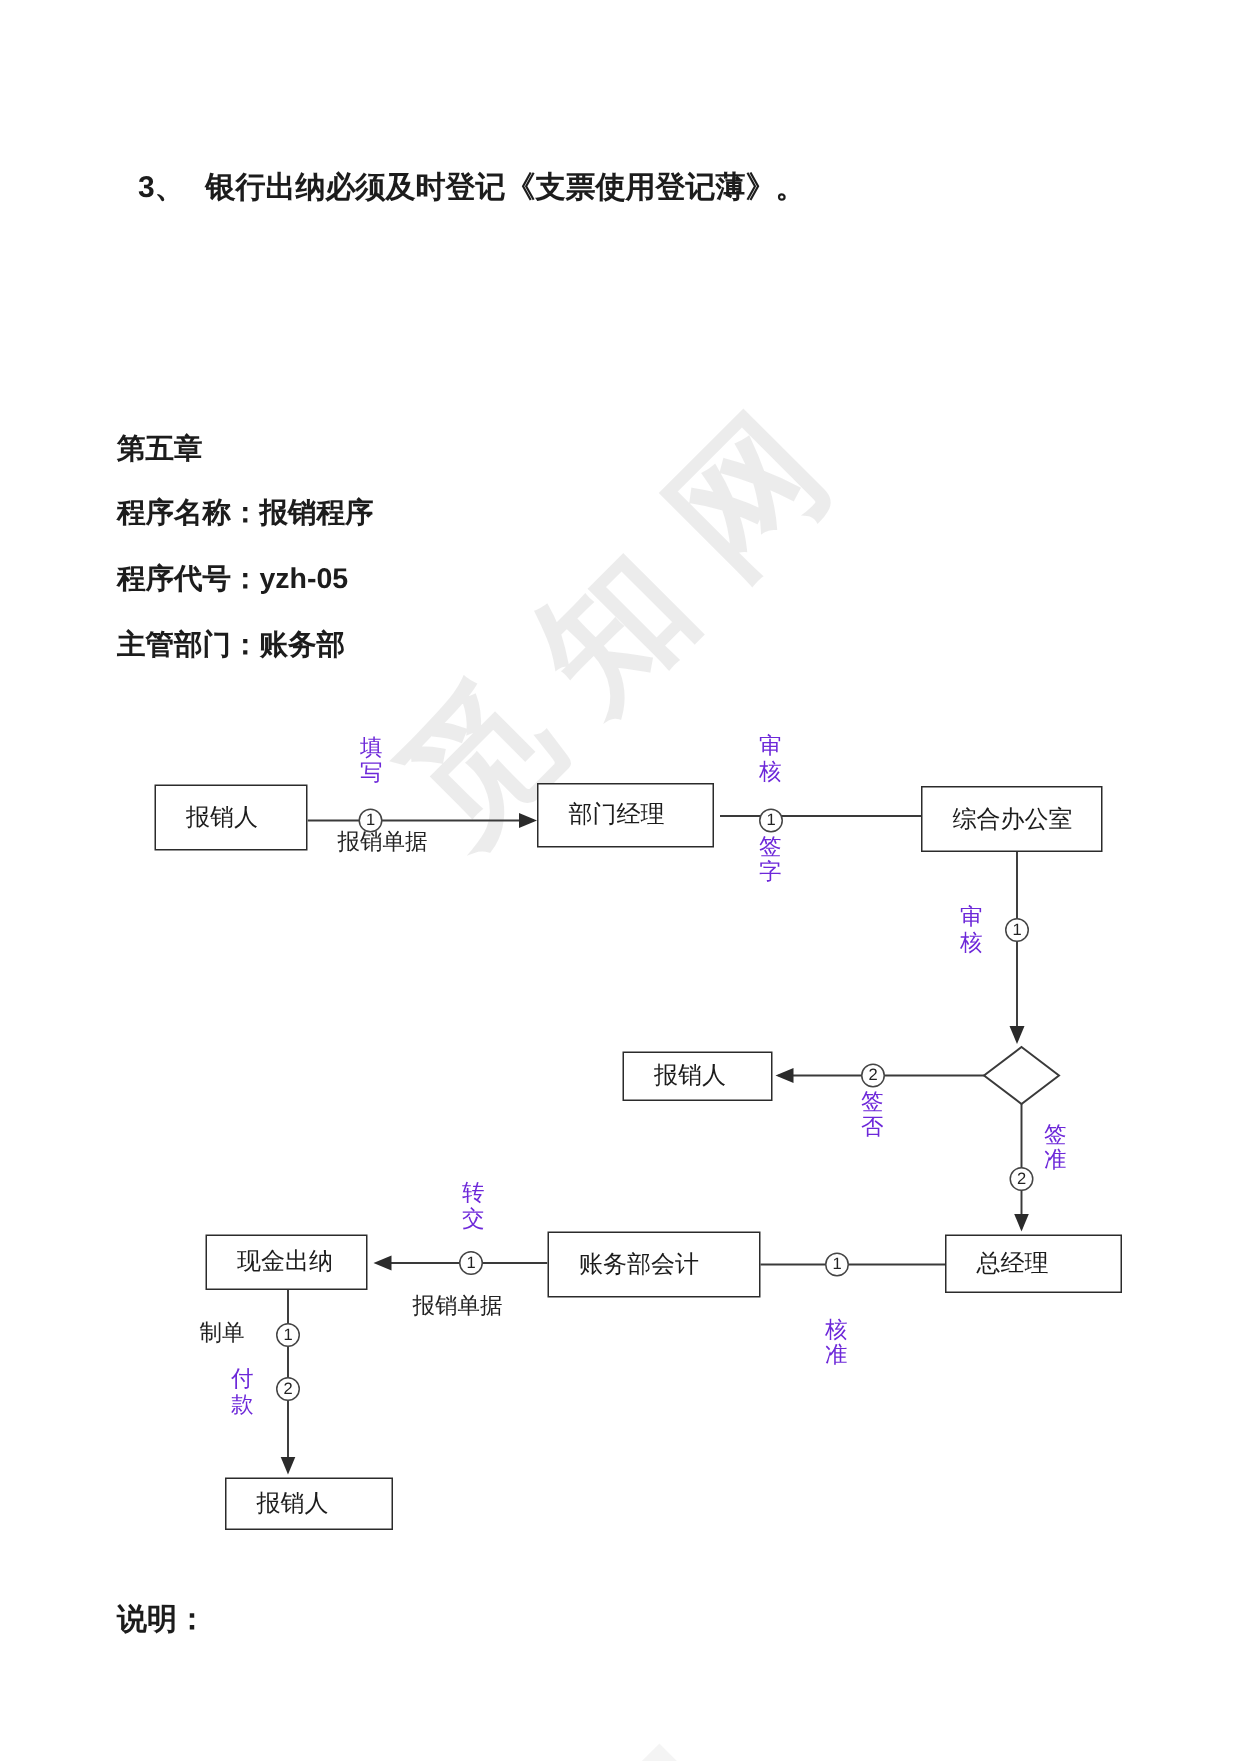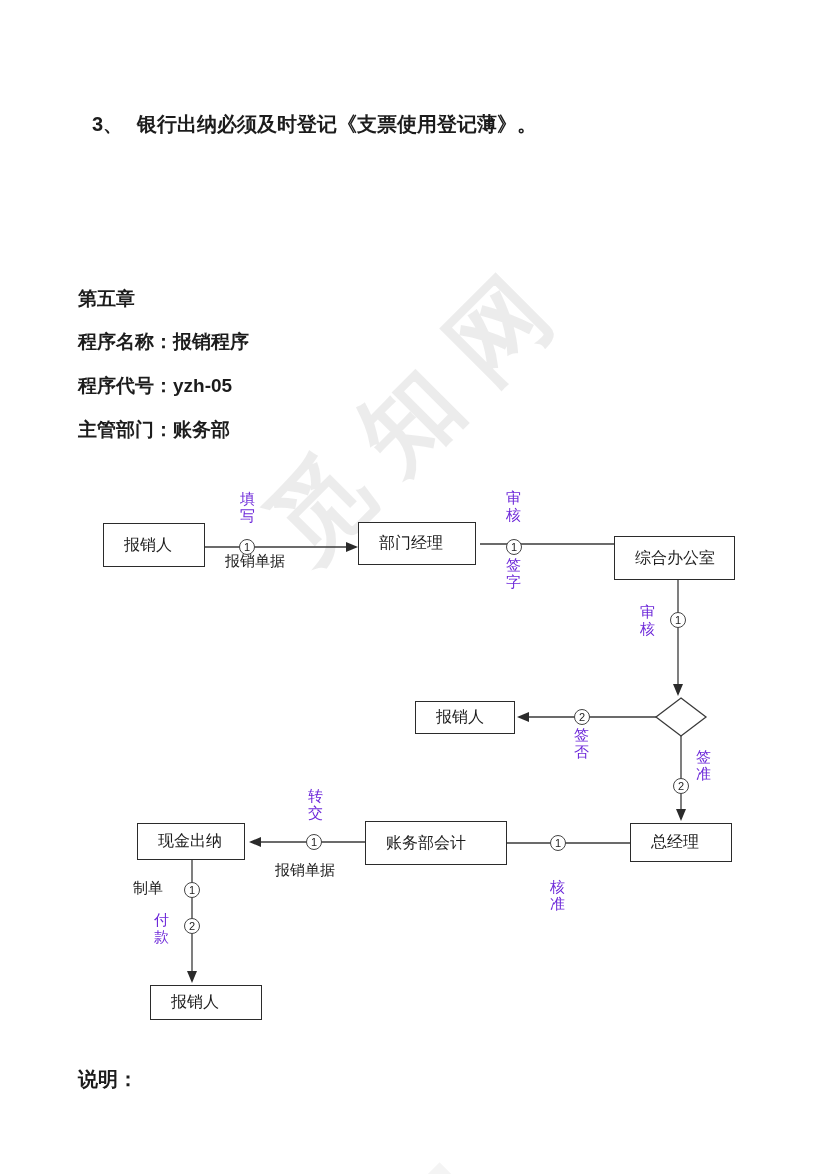--- a/index.html
+++ b/index.html
@@ -71,23 +71,23 @@
       <line x1="681" y1="736" x2="681" y2="819" marker-end="url(#arrow)"></line>
       <line x1="630" y1="843" x2="496" y2="843" marker-end="url(#arrow)"></line>
       <line x1="365" y1="842" x2="251" y2="842" marker-end="url(#arrow)"></line>
       <line x1="192" y1="860" x2="192" y2="981" marker-end="url(#arrow)"></line>
       <polygon points="681,698 706,717 681,736 656,717" fill="#ffffff"></polygon>
     </g>
   </svg>
 
   <div class="node" style="left:103px; top:523px; width:102px; height:44px;">报销人</div>
   <div class="node" style="left:358px; top:522px; width:118px; height:43px;">部门经理</div>
-  <div class="node" style="left:614px; top:536px; width:121px; height:44px;">综合办公室</div>
+  <div class="node" style="left:614px; top:524px; width:121px; height:44px;">综合办公室</div>
   <div class="node" style="left:415px; top:701px; width:100px; height:33px;">报销人</div>
-  <div class="node" style="left:630px; top:823px; width:102px; height:39px;">总经理</div>
+  <div class="node" style="left:630px; top:823px; width:118px; height:39px;">总经理</div>
   <div class="node" style="left:365px; top:821px; width:142px; height:44px;">账务部会计</div>
   <div class="node" style="left:137px; top:823px; width:108px; height:37px;">现金出纳</div>
   <div class="node" style="left:150px; top:985px; width:112px; height:35px;">报销人</div>
 
   <div class="vlabel" style="left:239px; top:490px;">填写</div>
   <div class="vlabel" style="left:505px; top:489px;">审核</div>
   <div class="vlabel" style="left:505px; top:556px;">签字</div>
   <div class="vlabel" style="left:639px; top:603px;">审核</div>
   <div class="vlabel" style="left:573px; top:726px;">签否</div>
   <div class="vlabel" style="left:695px; top:748px;">签准</div>

